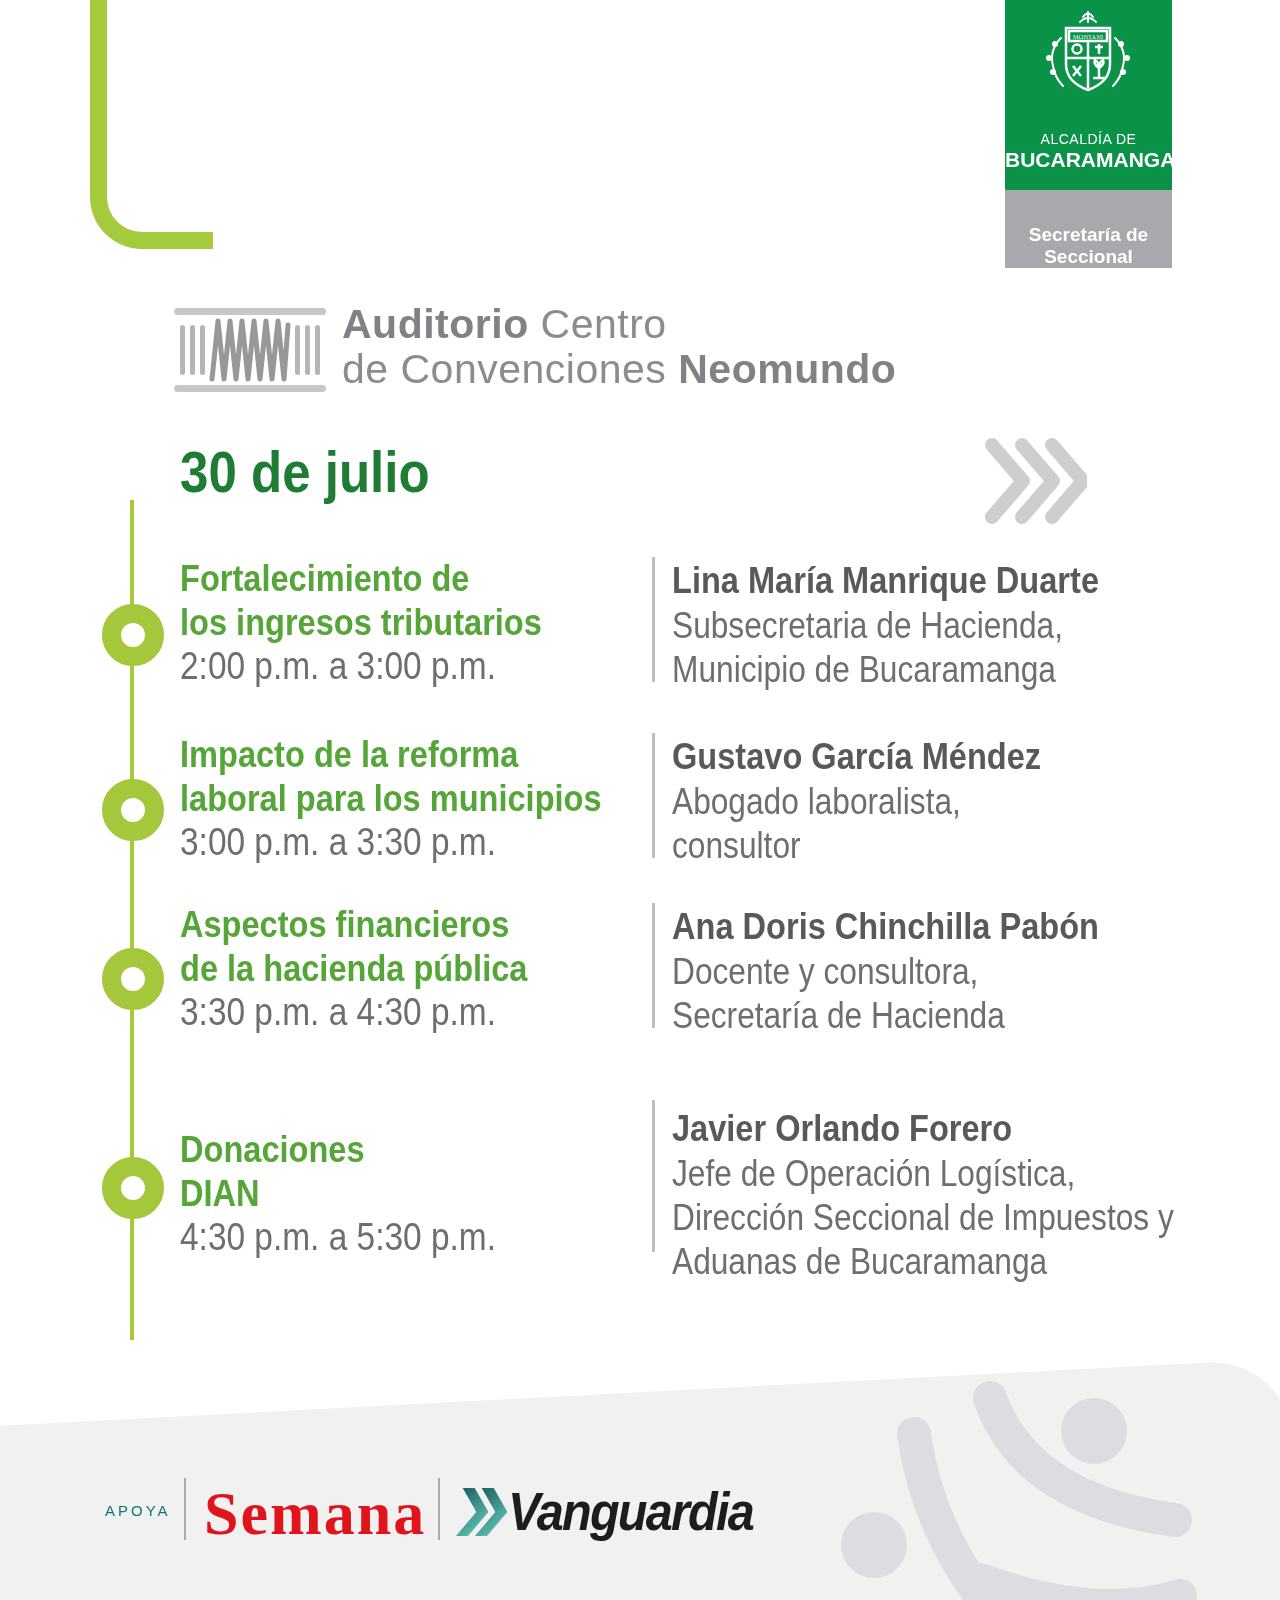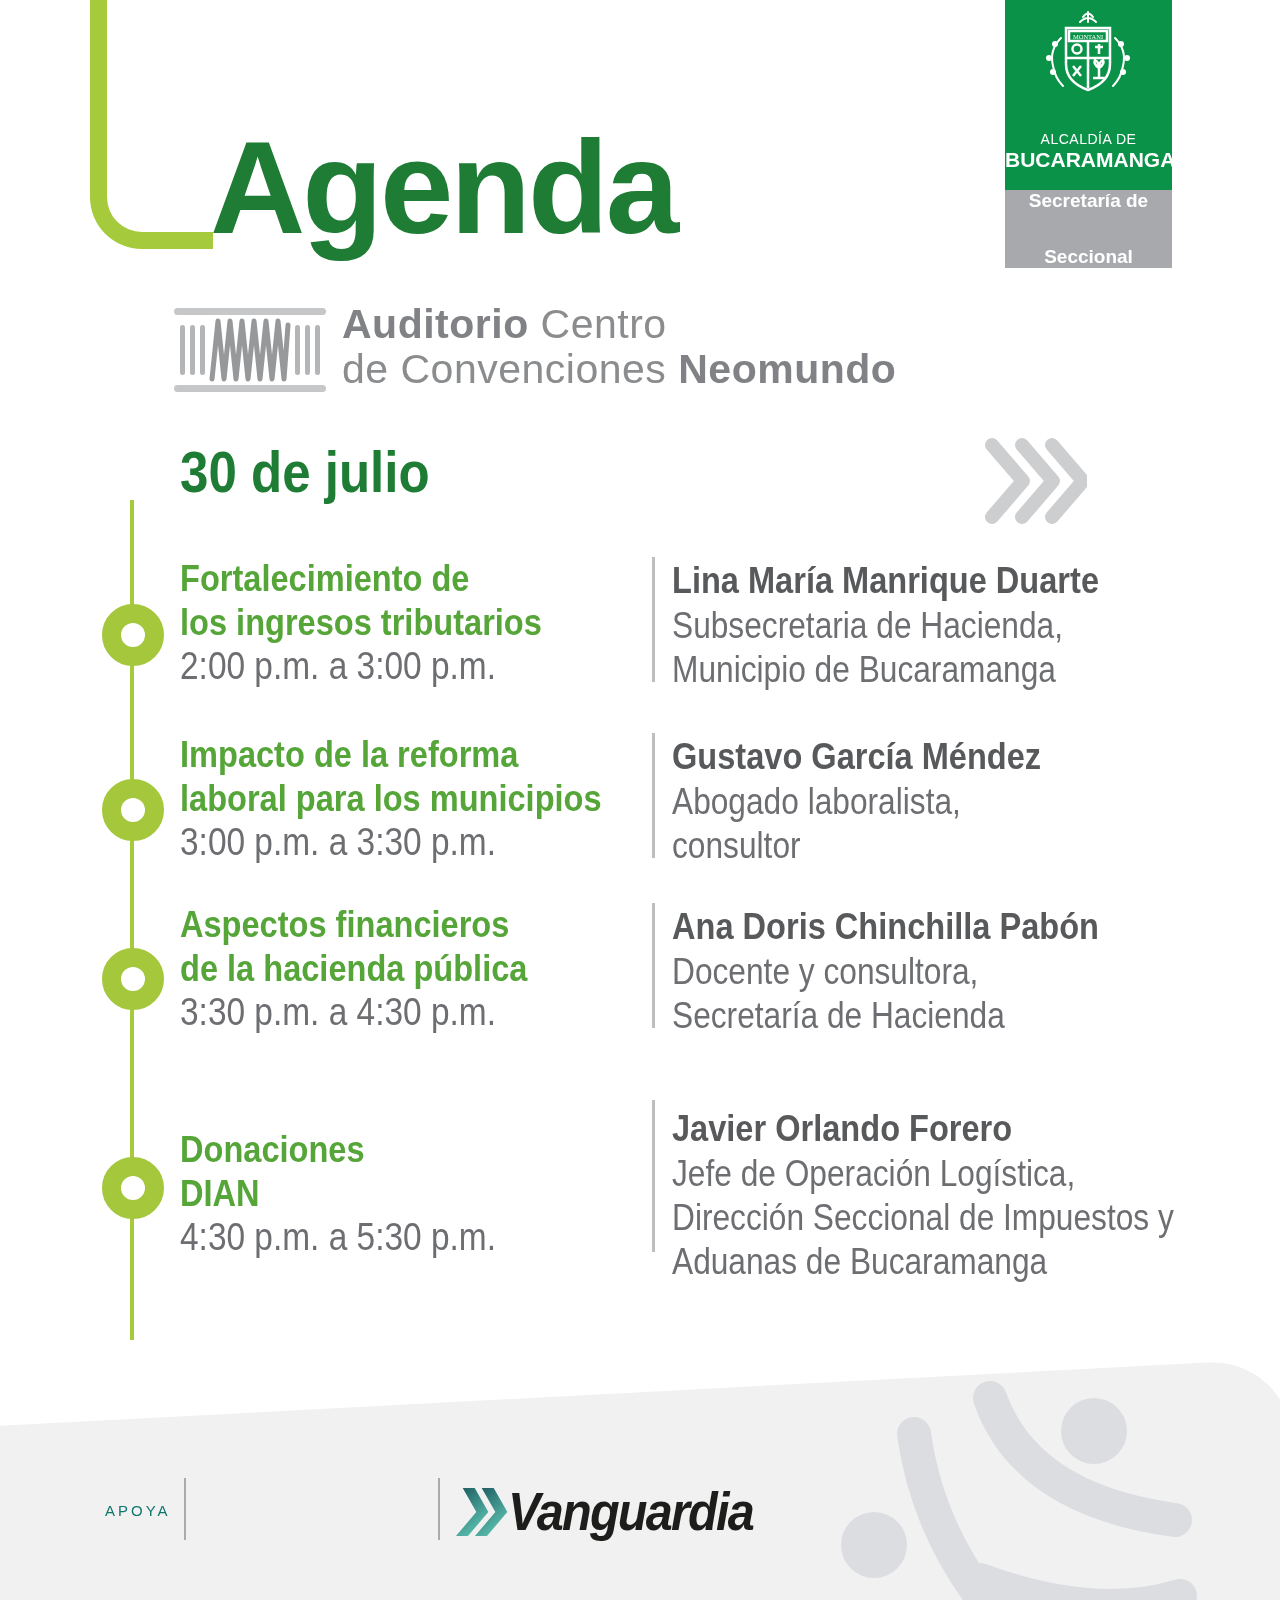--- a/index.html
+++ b/index.html
@@ -17,21 +17,21 @@
     color:#8a8c8e;letter-spacing:.5px;}
   #venue-text b{font-weight:bold;color:#808285;}
   #date{position:absolute;left:180px;top:438px;font-size:58px;font-weight:bold;
     color:#1e7c35;transform:scaleX(.88);transform-origin:0 0;}
   #chevrons{position:absolute;left:983px;top:436px;}
 
   
   #badge{position:absolute;left:1005px;top:0;width:167px;}
   #badge-green{width:167px;height:190px;background:#0a9249;position:relative;text-align:center;}
   #badge-gray{width:167px;height:78px;background:#a7a9ac;display:flex;flex-direction:column;
-    justify-content:space-between;text-align:center;color:#fff;font-weight:bold;font-size:19px;line-height:22px;}
+    justify-content:flex-end;text-align:center;color:#fff;font-weight:bold;font-size:19px;line-height:22px;}
   #coat{position:absolute;left:28px;top:8px;}
   .badge-l1{position:absolute;left:0;width:167px;top:131px;color:#fff;font-size:14px;letter-spacing:.5px;text-align:center;}
   .badge-l2{position:absolute;left:0;width:167px;top:148px;color:#fff;font-size:21px;font-weight:bold;text-align:right;}
 
   
   #timeline{position:absolute;left:130px;top:500px;width:4px;height:840px;background:#a5ca3b;}
   .ring{position:absolute;left:102px;width:62px;height:62px;border-radius:50%;
     border:19px solid #a4c73c;background:#fff;box-sizing:border-box;}
 
   
@@ -66,21 +66,20 @@
   #vanguardia{position:absolute;left:508px;top:1484px;font-size:54px;font-weight:bold;font-style:italic;
     color:#1d1d1b;letter-spacing:-2px;line-height:1;transform:scaleX(.9);transform-origin:0 0;}
 </style>
 </head>
 <body>
 
 <div id="page">
 
   <div id="bracket"></div>
 
-  <div id="title">Agenda</div>
 
   <div id="badge">
     <div id="badge-green">
       <svg id="coat" width="110" height="118" viewBox="0 0 110 118">
         <g stroke="#ffffff" fill="none" stroke-width="2" stroke-linecap="round">
 
           <path d="M55 14 L55 4 M50 9 Q55 2 60 9 M47 14 Q55 6 63 14"></path>
 
           <path d="M28 30 Q16 42 20 58 Q22 70 30 78"></path>
           <path d="M82 30 Q94 42 90 58 Q88 70 80 78"></path>
@@ -213,20 +212,21 @@
       <path d="M160 68 Q196 170 345 190"></path>
       <path d="M84 104 Q96 190 148 262"></path>
       <path d="M150 250 Q265 292 350 266"></path>
     </g>
     <circle cx="264" cy="101" r="33" fill="#dcdde0"></circle>
     <circle cx="44" cy="215" r="33" fill="#dcdde0"></circle>
   </svg>
 
   <div id="apoya">APOYA</div>
   <div class="fdiv" id="fdiv1"></div>
+  <div id="semana">Semana</div>
   <div class="fdiv" id="fdiv2"></div>
   <svg id="vang-chevrons" width="54" height="52" viewBox="0 0 54 52">
     <defs>
       <linearGradient id="vg" x1="0" y1="0" x2="0.6" y2="1">
         <stop offset="0" stop-color="#1f5f63"></stop>
         <stop offset="1" stop-color="#5cc0b0"></stop>
       </linearGradient>
     </defs>
     <g transform="skewX(-8)" fill="url(#vg)">
       <path d="M8 2 L20 2 L37 26 L20 50 L8 50 L25 26 Z"></path>

